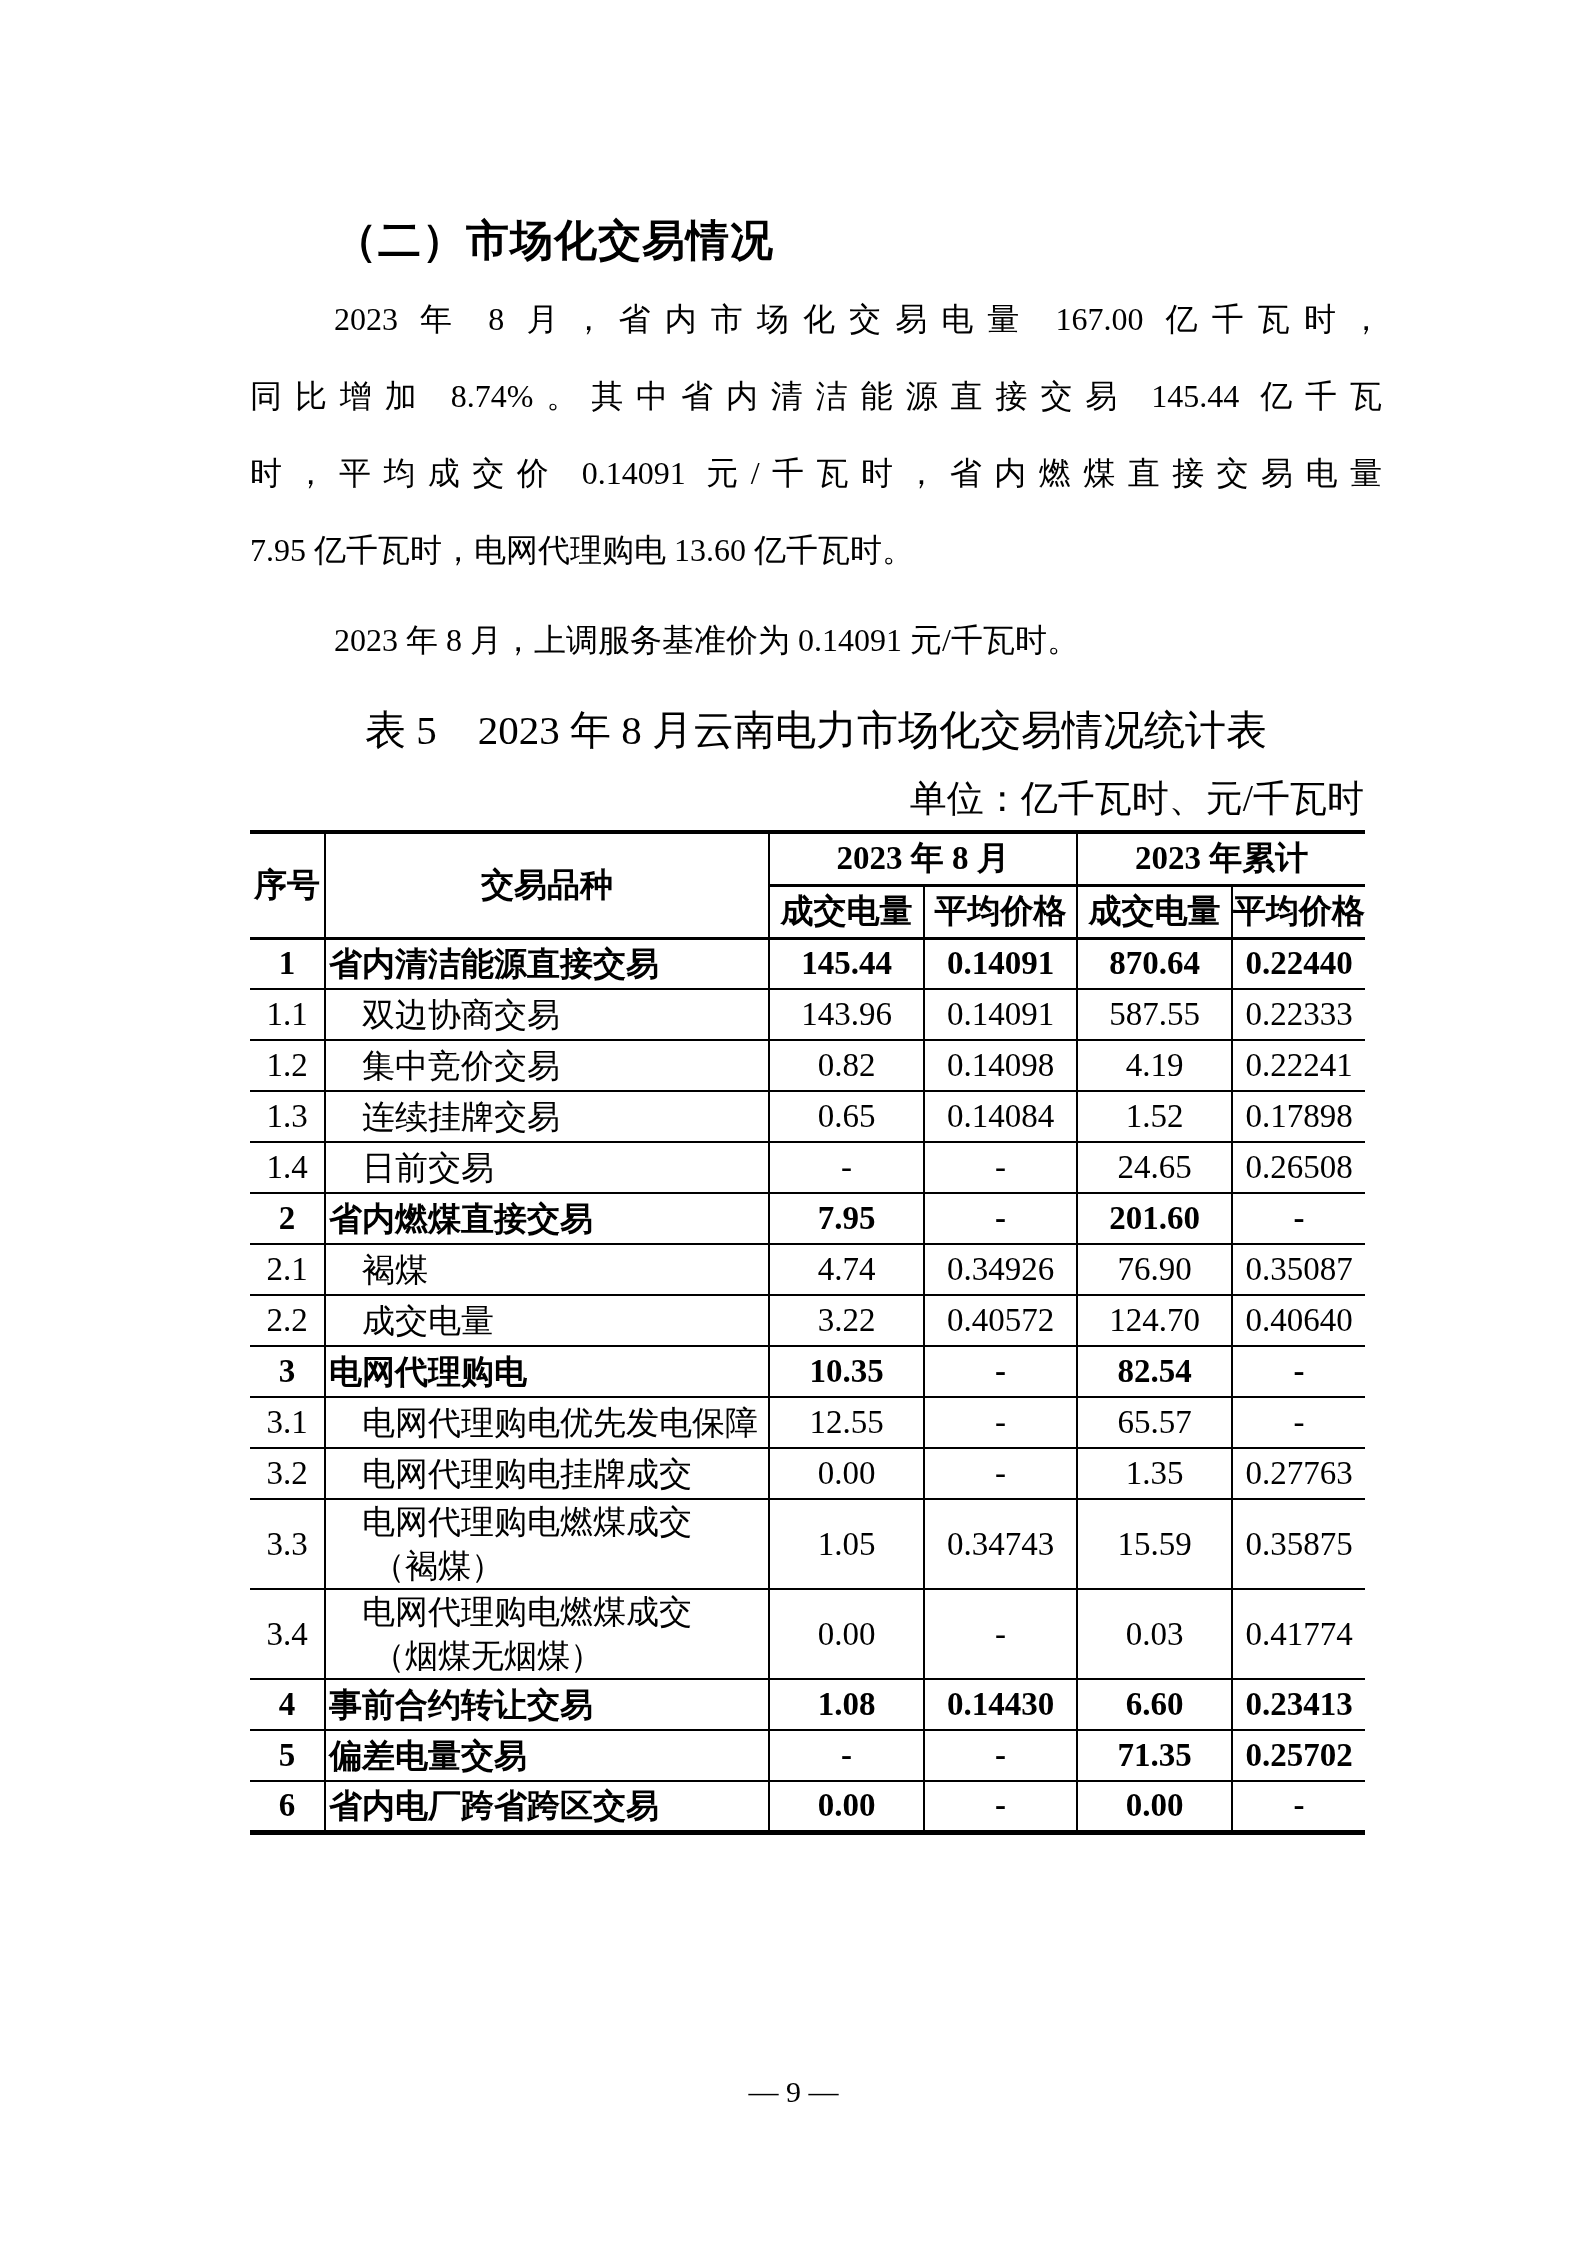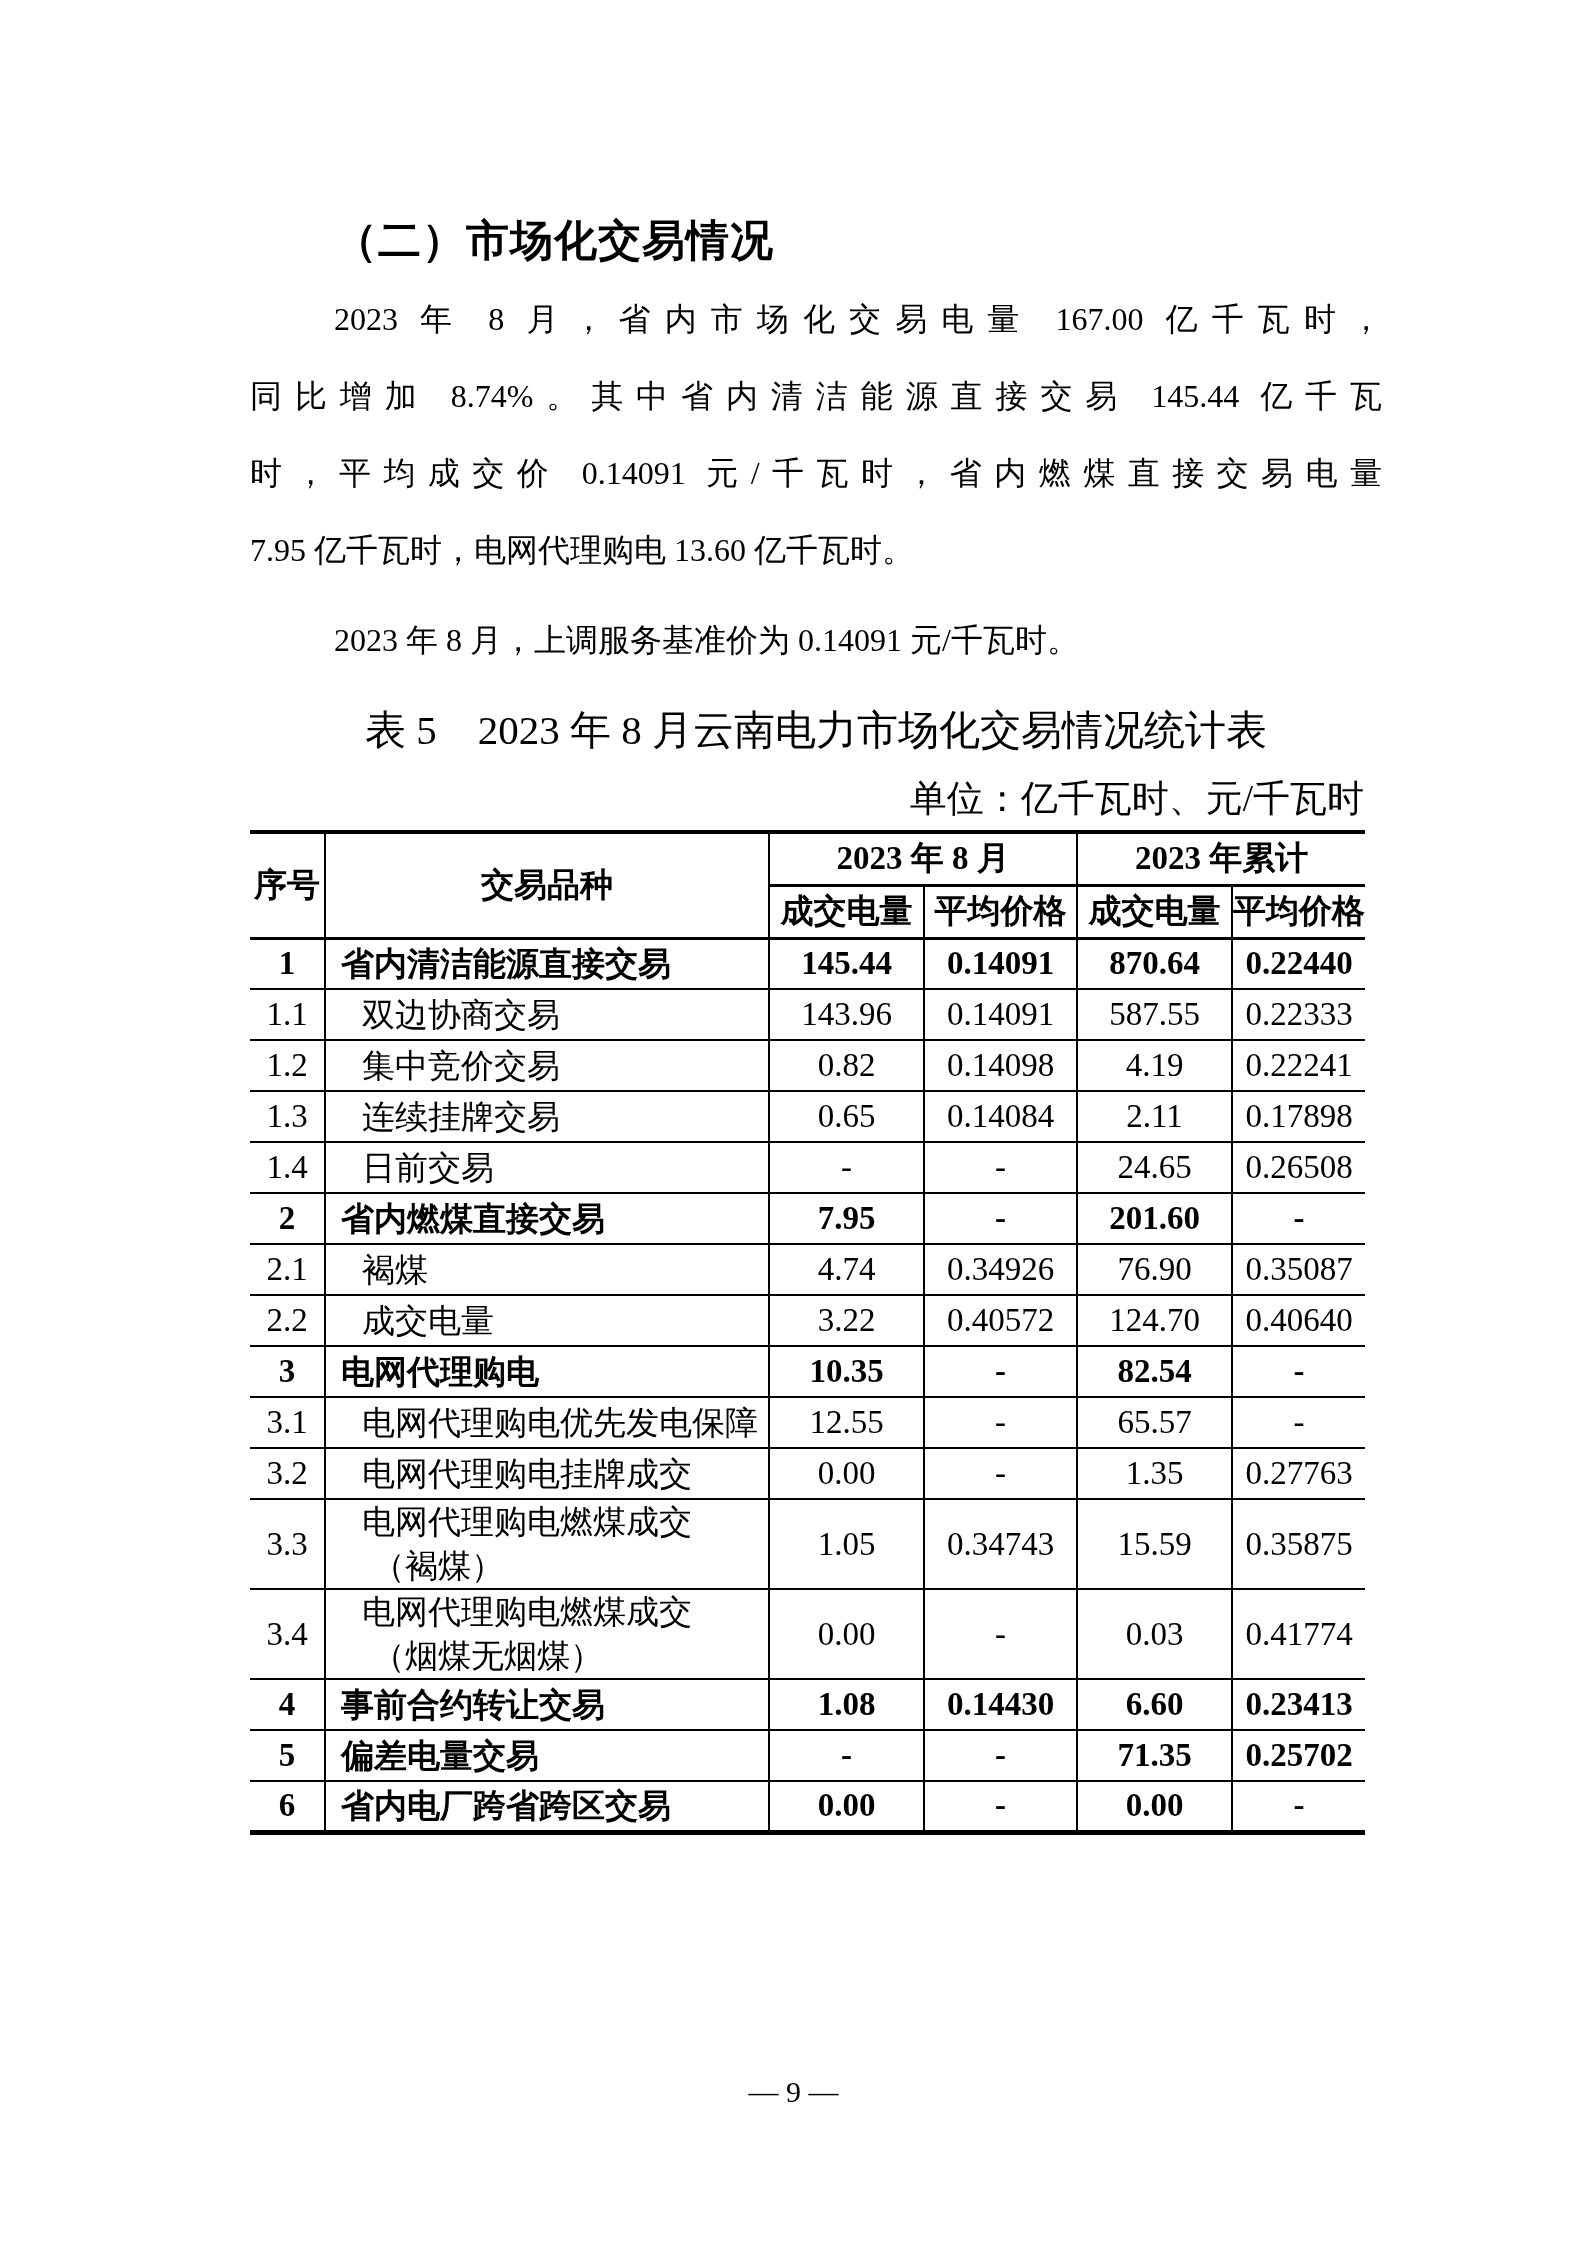--- a/index.html
+++ b/index.html
@@ -62,21 +62,21 @@
   thead th{font-weight:bold;text-align:center;}
   thead th.grp{border-bottom:3px solid #000;}
   thead tr.subrow th{border-bottom:3px solid #000;}
   thead th.span2{border-bottom:3px solid #000;}
   tbody tr{height:51px;}
   tbody tr.tall{height:82px;}
   tbody tr.bold td{font-weight:bold;}
   td.c-no{text-align:center;}
   td.num{text-align:center;}
   td.c-name{text-align:left;}
-  .nline{line-height:44px;padding-left:15px;}
+  .nline{line-height:44px;padding-left:3px;}
   .nline.ind{padding-left:36px;}
   .nline.ind2{padding-left:46px;}
   .footer{
     position:absolute;top:2072px;left:0;width:1587px;
     text-align:center;font-size:30px;line-height:40px;
   }
 </style>
 </head>
 <body>
 
@@ -151,21 +151,21 @@
           <td class="num">4.19</td>
           <td class="num">0.22241</td>
         </tr>
         <tr>
           <td class="c-no">1.3</td>
           <td class="c-name">
             <div class="nline ind">连续挂牌交易</div>
           </td>
           <td class="num">0.65</td>
           <td class="num">0.14084</td>
-          <td class="num">2.11</td>
+          <td class="num">1.52</td>
           <td class="num">0.17898</td>
         </tr>
         <tr>
           <td class="c-no">1.4</td>
           <td class="c-name">
             <div class="nline ind">日前交易</div>
           </td>
           <td class="num">-</td>
           <td class="num">-</td>
           <td class="num">24.65</td>

